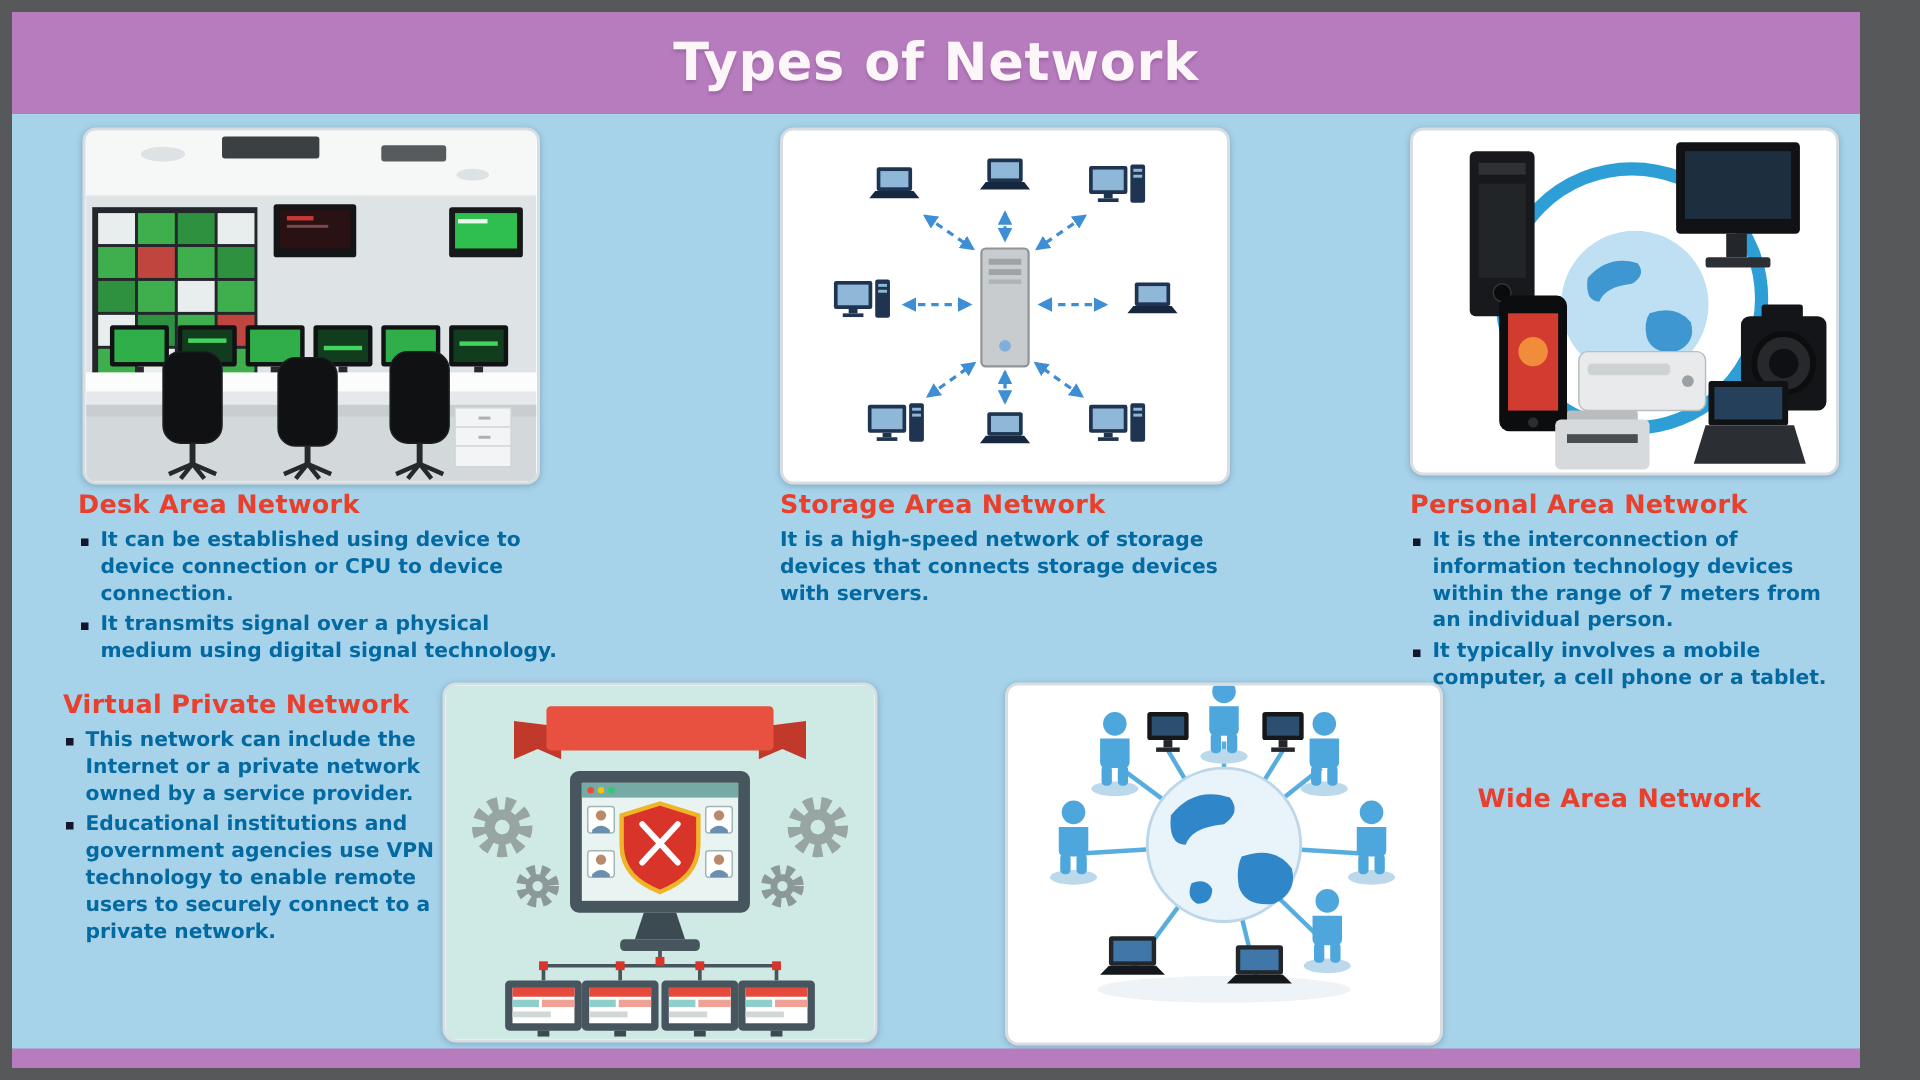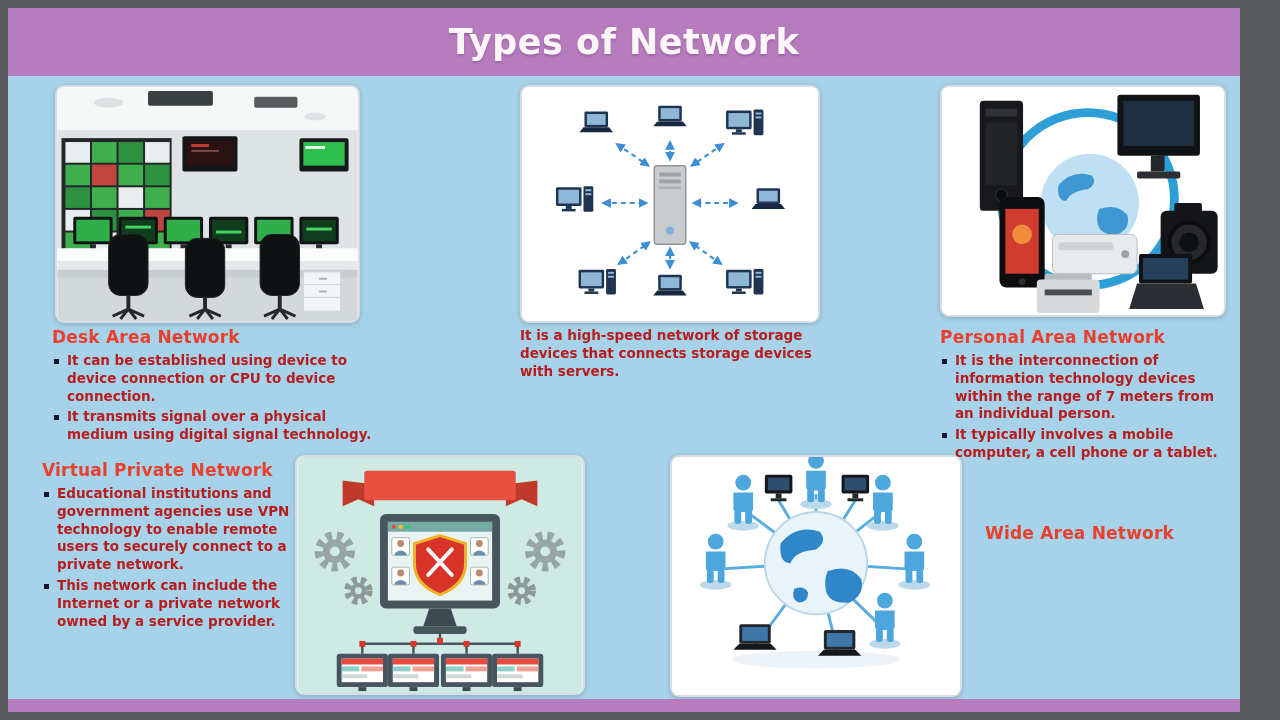--- a/index.html
+++ b/index.html
@@ -9,21 +9,21 @@
   .header-band { position:absolute; left:0; top:0; width:100%; height:68px; background:#b67cbd; display:flex; align-items:center; justify-content:center; }
   .title { color:#fdf6f8; font-size:35px; font-weight:bold; letter-spacing:.5px; text-shadow:0 2px 2px rgba(90,40,100,.25); }
   .footer-band { position:absolute; left:0; bottom:0; width:100%; height:13px; background:#b67cbd; }
   .img-card { position:absolute; background:#fff; border:2px solid #d8dde1; border-radius:9px; box-shadow:0 1px 4px rgba(40,60,80,.28); overflow:hidden; }
   .img-card svg { display:block; width:100%; height:100%; }
   .textblock { position:absolute; }
   .sec-h { font-size:17px; font-weight:bold; color:#e8402d; margin-bottom:5px; letter-spacing:.2px; }
   .bullets { display:flex; flex-direction:column; gap:3px; }
   .bullet { display:flex; }
   .sq { flex:0 0 auto; width:5px; height:5px; background:#15152c; margin:7px 8px 0 2px; }
-  .bt, .desc { font-size:13.5px; font-weight:bold; color:#b91c1c; line-height:1.32; }
+  .bt, .desc { font-size:13.5px; font-weight:bold; color:#0369a1; line-height:1.32; }
 
   #card-dan { left:47px; top:77px; width:305px; height:238px; }
   #card-san { left:512px; top:77px; width:300px; height:238px; }
   #card-pan { left:932px; top:77px; width:286px; height:232px; }
   #card-vpn { left:287px; top:447px; width:290px; height:240px; }
   #card-wan { left:662px; top:447px; width:292px; height:242px; }
 
   #text-dan { left:44px; top:319px; width:332px; }
   #text-san { left:512px; top:319px; width:316px; }
   #text-pan { left:932px; top:319px; width:296px; }
@@ -401,20 +401,21 @@
           <span class="bt">It can be established using device to device connection or CPU to device connection.</span>
         </div>
       <div class="bullet">
           <span class="sq"></span>
           <span class="bt">It transmits signal over a physical medium using digital signal technology.</span>
         </div>
     </div>
   </div>
 
   <div class="textblock" id="text-san">
+    <h2 class="sec-h">Storage Area Network</h2>
     <div class="desc">It is a high-speed network of storage devices that connects storage devices with servers.</div>
   </div>
 
   <div class="textblock" id="text-pan">
     <h2 class="sec-h">Personal Area Network</h2>
     <div class="bullets">
       <div class="bullet">
           <span class="sq"></span>
           <span class="bt">It is the interconnection of information technology devices within the range of 7 meters from an individual person.</span>
         </div>
@@ -423,25 +424,25 @@
           <span class="bt">It typically involves a mobile computer, a cell phone or a tablet.</span>
         </div>
     </div>
   </div>
 
   <div class="textblock" id="text-vpn">
     <h2 class="sec-h">Virtual Private Network</h2>
     <div class="bullets">
       <div class="bullet">
           <span class="sq"></span>
+          <span class="bt">This network can include the Internet or a private network owned by a service provider.</span>
+        </div>
+      <div class="bullet">
+          <span class="sq"></span>
           <span class="bt">Educational institutions and government agencies use VPN technology to enable remote users to securely connect to a private network.</span>
-        </div>
-      <div class="bullet">
-          <span class="sq"></span>
-          <span class="bt">This network can include the Internet or a private network owned by a service provider.</span>
         </div>
     </div>
   </div>
 
   <div class="textblock" id="text-wan">
     <h2 class="sec-h">Wide Area Network</h2>
   </div>
 
   <div class="footer-band"></div>
 </div>

